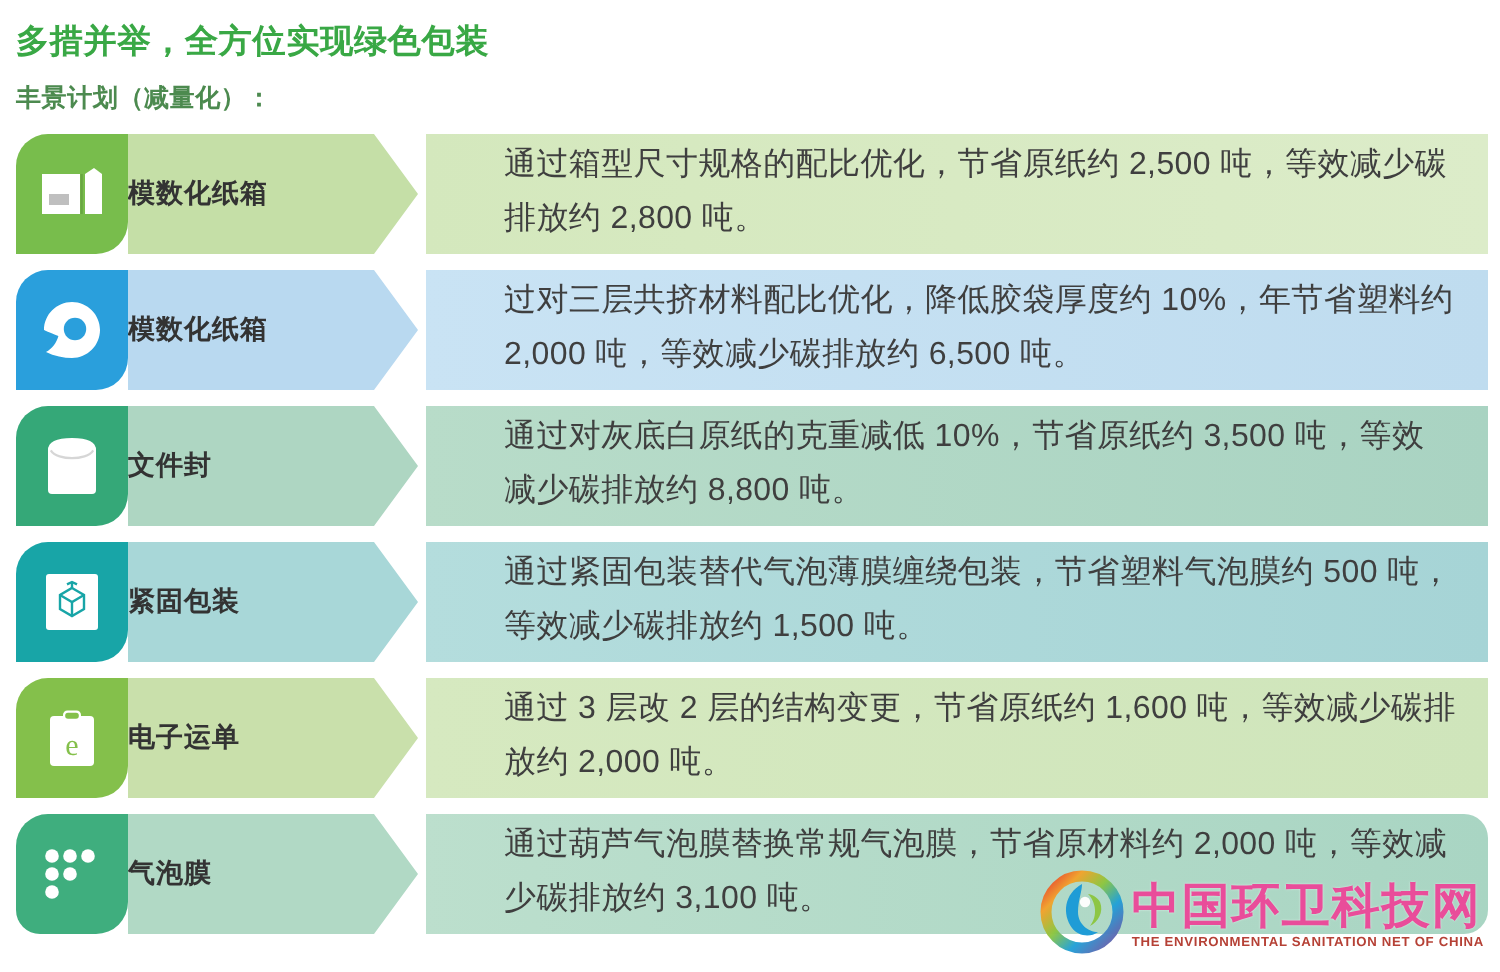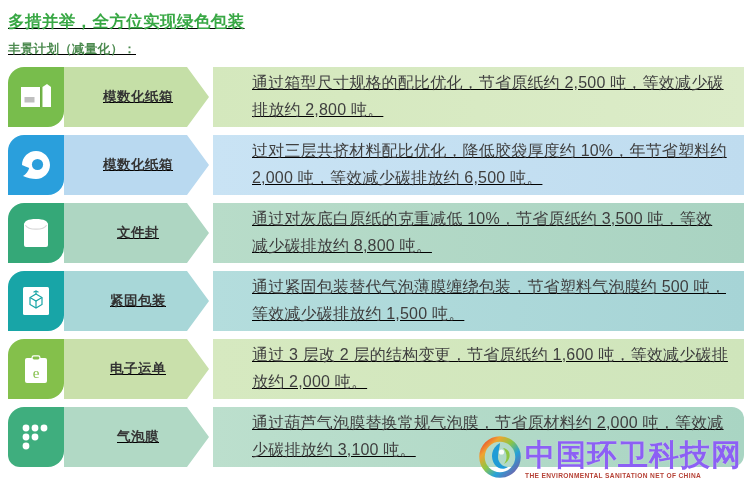--- a/index.html
+++ b/index.html
@@ -14,21 +14,20 @@
     overflow: hidden;
     position: relative;
   }
 
   .page {
     position: relative;
     width: 750px;
     height: 486px;
     box-sizing: border-box;
     padding: 0;
-    text-decoration: underline;
   }
 
   
   .header {
     padding: 12px 0 0 8px;
   }
   .header-title {
     font-size: 16.5px;
     font-weight: bold;
     color: #39a845;
@@ -72,21 +71,21 @@
   }
   .icon-tile svg { display: block; }
 
   
   .label-band {
     position: relative;
     width: 148px;
     min-width: 148px;
     display: flex;
     align-items: center;
-    justify-content: center;
+    justify-content: flex-start;
     z-index: 2;
   }
   .label-text {
     font-size: 13.5px;
     font-weight: bold;
     color: #333333;
     letter-spacing: 0.5px;
     white-space: nowrap;
   }
   
@@ -122,23 +121,23 @@
     right: 8px;
     bottom: 4px;
     display: flex;
     align-items: center;
     z-index: 20;
     opacity: 0.96;
   }
   .wm-mark { margin-right: 4px; }
   .wm-texts { display: flex; flex-direction: column; }
   .wm-cn {
-    font-size: 30px;
-    font-weight: bold;
-    color: #8b5cf6;
+    font-size: 24px;
+    font-weight: bold;
+    color: #ec4899;
     letter-spacing: 1px;
     line-height: 1;
     text-shadow: 0 0 1px rgba(255,255,255,0.7);
   }
   .wm-en {
     font-size: 6.6px;
     font-weight: bold;
     color: #b33a2e;
     letter-spacing: 0.35px;
     margin-top: 2px;

